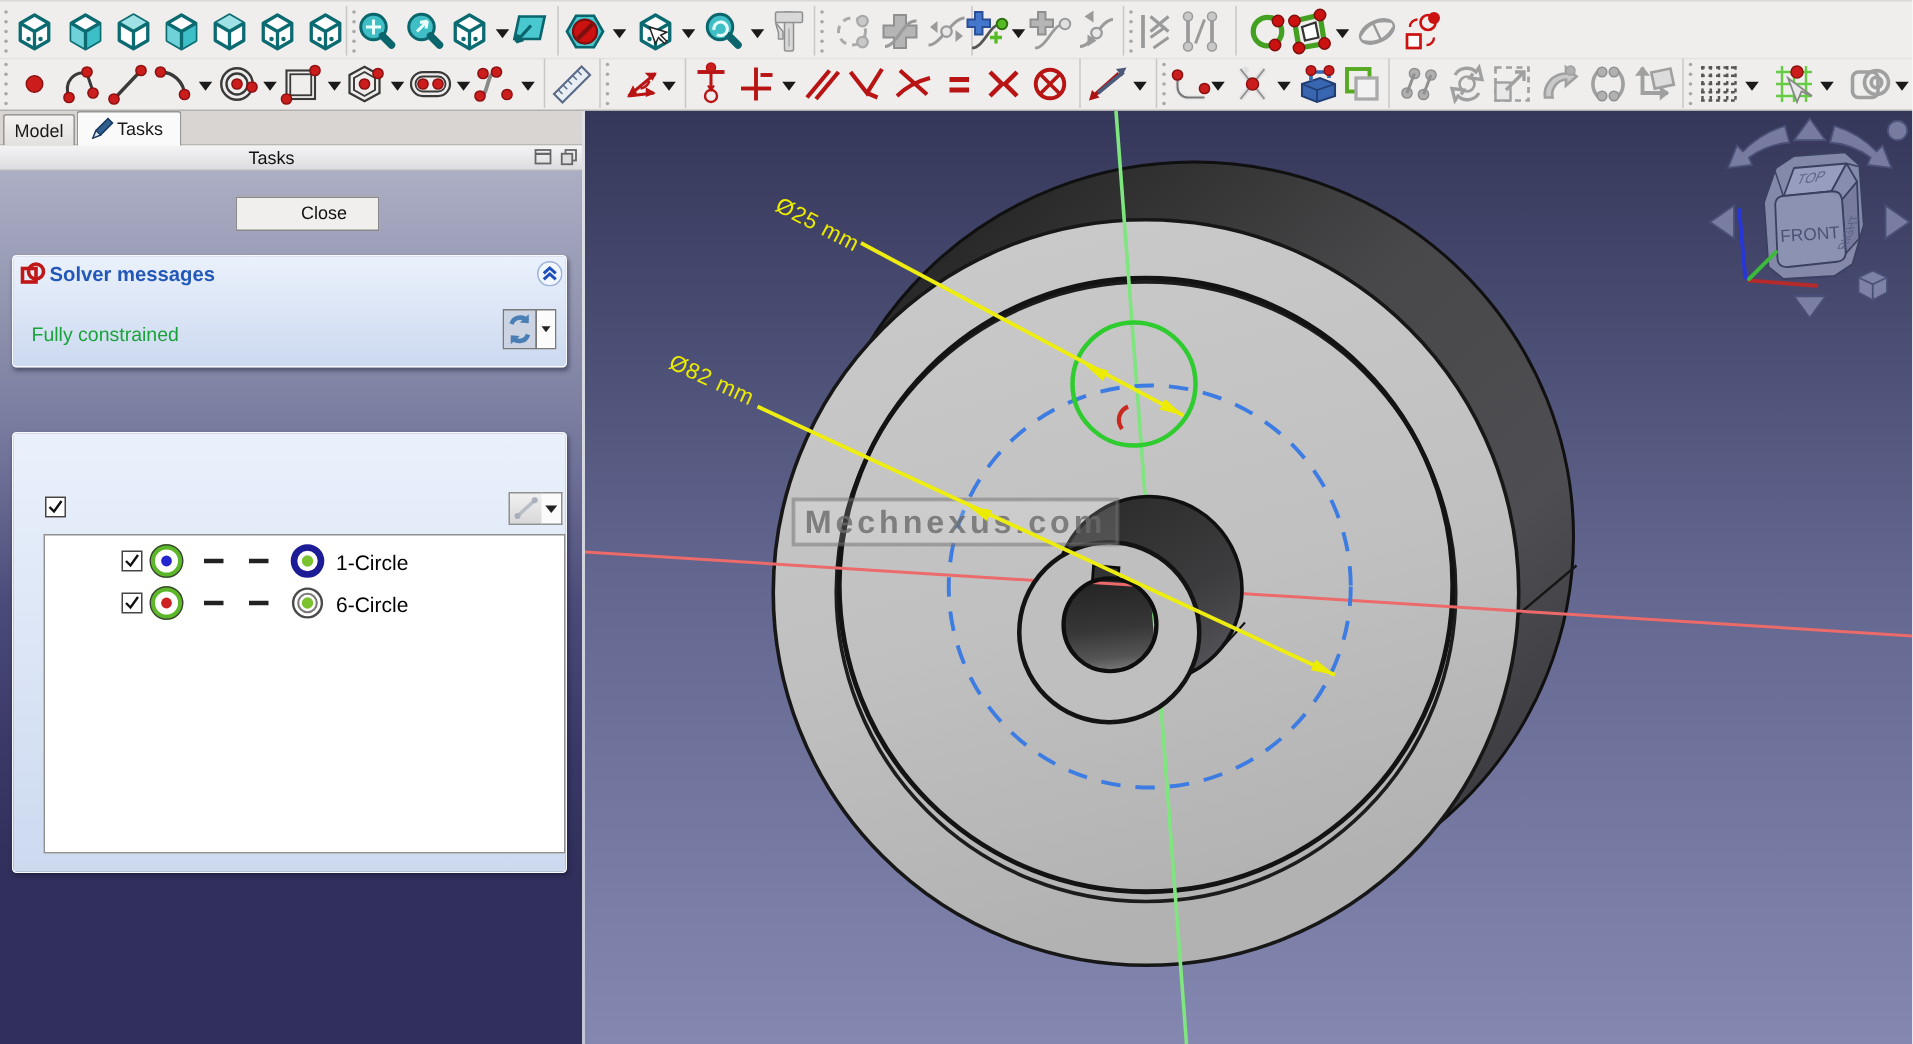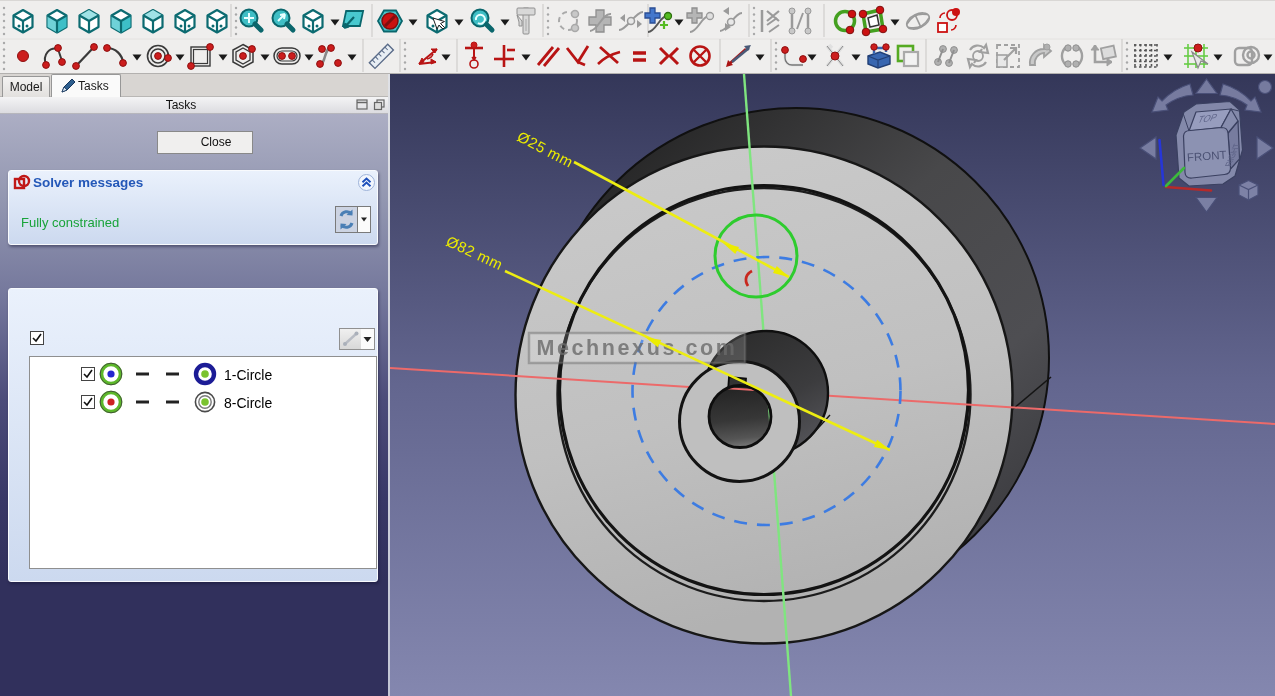--- a/index.html
+++ b/index.html
@@ -518,21 +518,21 @@
             <svg width="120" height="28" style="position:absolute;left:24px;top:0">
               <circle cx="13" cy="14" r="9.5" fill="#fff" stroke="#5cb829" stroke-width="3.6"></circle>
                 <circle cx="13" cy="14" r="10.8" fill="none" stroke="#3c3c3c" stroke-width="0.8"></circle>
                 <circle cx="13" cy="14" r="3.6" fill="#cc2222"></circle>
               <line x1="38" y1="14" x2="51" y2="14" stroke="#222" stroke-width="3"></line>
               <line x1="68" y1="14" x2="81" y2="14" stroke="#222" stroke-width="3"></line>
               <circle cx="107" cy="14" r="9.6" fill="#fff" stroke="#4a4a4a" stroke-width="1.6"></circle>
                 <circle cx="107" cy="14" r="6.2" fill="none" stroke="#7a7a7a" stroke-width="1.4"></circle>
                 <circle cx="107" cy="14" r="3.8" fill="#7ac32f"></circle>
             </svg>
-            <div class="lbl">8-Circle</div>
+            <div class="lbl">6-Circle</div>
           </div>
         </div>
       </div>
     </div>
   </div>
   <div id="splitter" style="position:absolute;left:388px;top:74px;width:2px;height:622px;background:linear-gradient(#dfe1e6,#c2c5d4);"></div>
   <div id="vp">
   <svg width="885" height="622">
     <defs>
       <linearGradient id="vbg" x1="0" y1="0" x2="0" y2="1">

